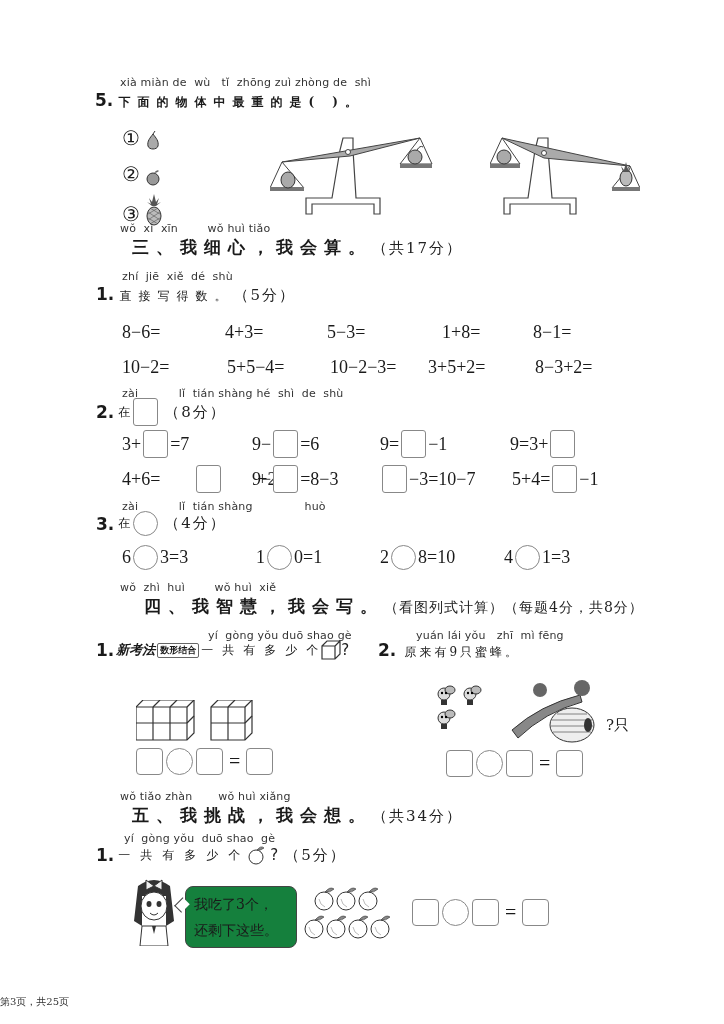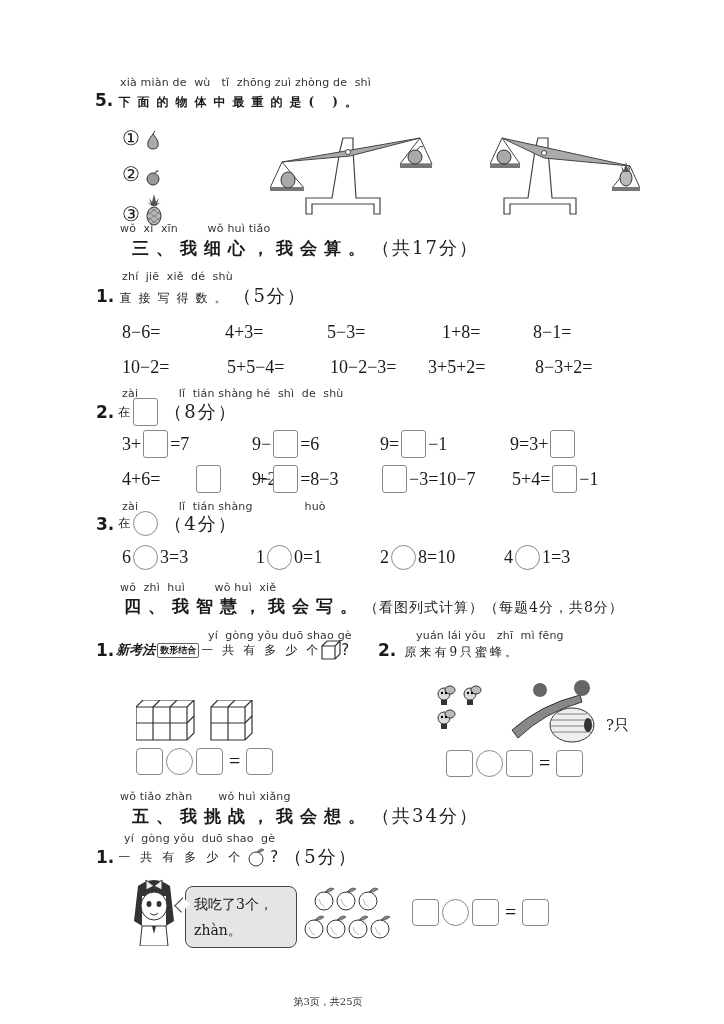--- a/index.html
+++ b/index.html
@@ -2,31 +2,31 @@
 <html><head>
   <meta charset="utf-8">
   <style>
     * { box-sizing: border-box; margin: 0; padding: 0; }
     html, body { width: 724px; height: 1024px; background: #ffffff; overflow: hidden; }
     body { position: relative; font-family: "DejaVu Sans", sans-serif; color: #1a1a1a; }
     .abs { position: absolute; }
     .py { font-family: "DejaVu Sans", sans-serif; font-size: 11px; color: #333; white-space: pre; letter-spacing: 0.2px; }
     .h { font-family: "DejaVu Serif", serif; font-size: 17px; font-weight: bold; letter-spacing: 7px; white-space: nowrap; margin-left: 48px; }
     .hn { font-family: "DejaVu Serif", serif; font-size: 12px; letter-spacing: 7px; white-space: nowrap; }
-    .pts { font-family: "DejaVu Serif", serif; font-size: 18px; font-weight: normal; letter-spacing: 2px; color: #222; }
+    .pts { font-family: "DejaVu Serif", serif; font-size: 15px; font-weight: normal; letter-spacing: 2px; color: #222; }
     .num { font-family: "DejaVu Sans", sans-serif; font-weight: bold; font-size: 17px; }
     .eq { font-family: "Liberation Serif", serif; font-size: 18px; white-space: nowrap; }
     .box { display: inline-block; width: 25px; height: 28px; border: 1.3px solid #888; border-radius: 3px; vertical-align: middle; background: #fff; }
     .circ { display: inline-block; width: 25px; height: 25px; border: 1.3px solid #888; border-radius: 50%; vertical-align: middle; background: #fff; }
     .bigbox { display: inline-block; width: 27px; height: 27px; border: 1.3px solid #888; border-radius: 4px; vertical-align: middle; }
     .bigcirc { display: inline-block; width: 27px; height: 27px; border: 1.3px solid #888; border-radius: 50%; vertical-align: middle; }
     .eqsign { display: inline-block; font-size: 20px; vertical-align: middle; margin: 0 3px; font-family: "Liberation Serif", serif; }
     .row-eq { display: flex; align-items: center; gap: 2px; }
     .tag { display: inline-block; font-size: 9px; border: 1px solid #666; border-radius: 2px; padding: 0 2px; margin: 0 2px; vertical-align: middle; font-weight: bold; }
-    .bubble { border: 1.5px solid #444; border-radius: 8px; padding: 4px 8px; font-family: "DejaVu Serif", serif; font-size: 14px; line-height: 26px; background: #e5e5e5; }
+    .bubble { border: 1.5px solid #444; border-radius: 8px; padding: 4px 8px; font-family: "DejaVu Serif", serif; font-size: 14px; line-height: 26px; background: #15803d; }
     .footer { font-family: "DejaVu Serif", serif; font-size: 10px; color: #333; }
   </style>
 </head>
 <body>
 
 <div class="abs py" style="left:120px;top:76px;">xià miàn de  wù   tǐ  zhōng zuì zhòng de  shì</div>
 <div class="abs" style="left:95px;top:90px;">
   <span class="num">5.</span>
   <span class="hn" style="font-weight:bold;">下面的物体中最重的是(    )。</span>
 </div>
@@ -184,21 +184,21 @@
       <span class="eq">8=10</span>
     </div>
   <div class="abs row-eq" style="left:382px;">
       <span class="eq">4</span>
       <span class="circ"></span>
       <span class="eq">1=3</span>
     </div>
 </div>
 
 <div class="abs py" style="left:120px;top:581px;">wǒ  zhì  huì        wǒ huì  xiě</div>
-<div class="abs" style="left:76px;top:595px;">
+<div class="abs" style="left:96px;top:595px;">
   <span class="h">四、我智慧，我会写。</span><span class="pts" style="font-size:14px;letter-spacing:1px;">（看图列式计算）（每题4分，共8分）</span>
 </div>
 
 <div class="abs py" style="left:208px;top:629px;">yí  gòng yǒu duō shao gè</div>
 <div class="abs" style="left:96px;top:640px;display:flex;align-items:center;">
   <span class="num">1.</span>
   <span style="font-family:'DejaVu Serif',serif;font-style:italic;font-weight:bold;font-size:13px;margin-left:2px;">新考法</span>
   <span class="tag">数形结合</span>
   <span class="hn" style="letter-spacing:9px;">一共有多少个</span>
   <svg width="20" height="20" style="margin-left:-6px;">
@@ -305,21 +305,21 @@
   <path d="M16 4 L24 10 L32 4 L32 14 L24 10 L16 14 Z" fill="#eee" stroke="#333"></path>
   <ellipse cx="24" cy="30" rx="13" ry="14" fill="#fff" stroke="#333"></ellipse>
   <ellipse cx="19" cy="28" rx="2.5" ry="3" fill="#333"></ellipse>
     <ellipse cx="29" cy="28" rx="2.5" ry="3" fill="#333"></ellipse>
   <path d="M20 37 Q24 41 28 37" fill="#fff" stroke="#333"></path>
   <path d="M10 70 L12 50 L36 50 L38 70 Z" fill="#fff" stroke="#333"></path>
   <path d="M22 50 L24 58 L26 50" fill="#333"></path>
 </svg>
 <div class="abs bubble" style="left:185px;top:886px;width:112px;">
   <div>我吃了3个，</div>
-  <div>zhàn。</div>
+  <div>还剩下这些。</div>
 </div>
 <div class="abs" style="left:177px;top:899px;width:10px;height:12px;background:#fff;border-left:1.5px solid #444;border-bottom:1.5px solid #444;transform:rotate(45deg);"></div>
 
 <svg class="abs" style="left:302px;top:885px;" width="100" height="60" viewBox="0 0 100 60">
   <defs>
     <g id="apl">
       <circle cx="0" cy="0" r="9" fill="#fff" stroke="#333"></circle>
       <path d="M1 -9 Q6 -15 10 -12 Q6 -8 1 -9Z" fill="#888" stroke="#333" stroke-width="0.6"></path>
       <path d="M-5 -2 Q-4 4 1 6" fill="none" stroke="#aaa" stroke-width="0.8"></path>
     </g>
@@ -333,13 +333,13 @@
     <use href="#apl" x="78" y="44"></use>
 </svg>
 <div class="abs" style="left:412px;top:899px;display:flex;align-items:center;gap:3px;">
   <span class="bigbox"></span>
   <span class="bigcirc"></span>
   <span class="bigbox"></span>
   <span class="eqsign">=</span>
   <span class="bigbox"></span>
 </div>
 
-<div class="abs footer" style="left:0;width:656px;top:995px;text-align:center;">第3页，共25页</div>
+<div class="abs footer" style="left:0;width:656px;top:995px;text-align:left;">第3页，共25页</div>
 
 </body></html>

